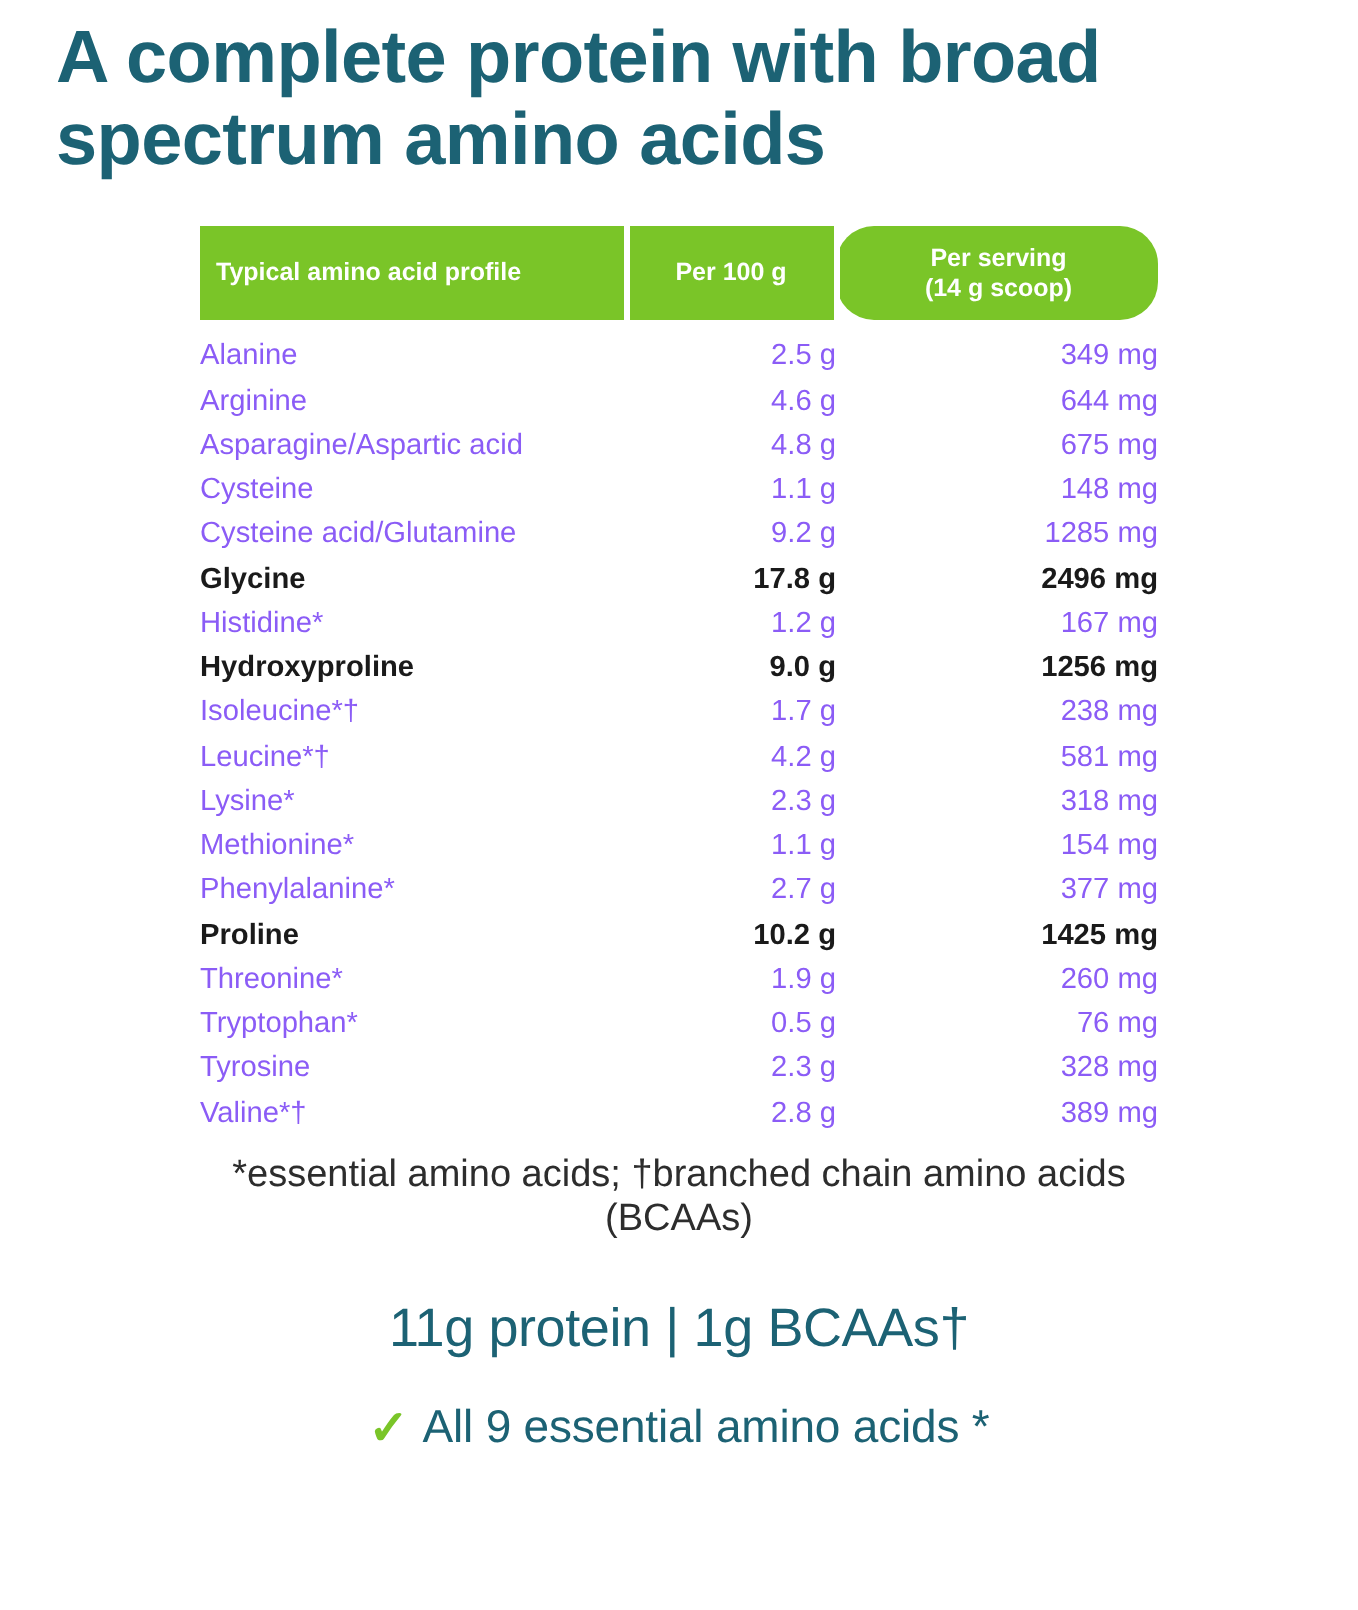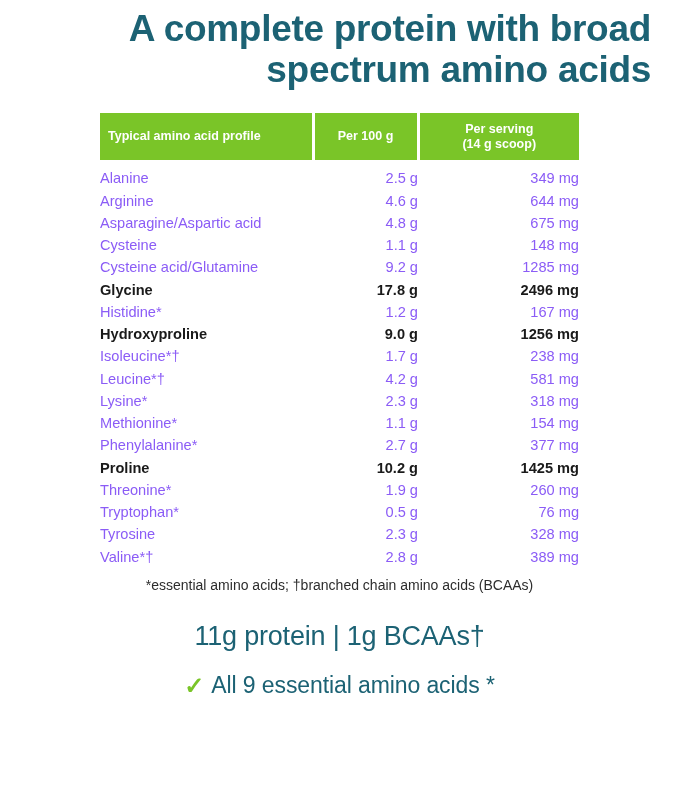--- a/index.html
+++ b/index.html
@@ -12,21 +12,21 @@
     font-family: "Liberation Sans", sans-serif;
   }
   .page {
     width: 679px;
     height: 805px;
     position: relative;
     background: #ffffff;
     overflow: hidden;
   }
   .headline {
-    text-align: right;
+    text-align: left;
     color: #1c6274;
     font-weight: bold;
     font-size: 37px;
     line-height: 1.12;
     letter-spacing: -0.3px;
     padding: 8px 28px 0 28px;
   }
   .headline .line { display: block; white-space: nowrap; }
 
   .table-wrap {
@@ -44,38 +44,38 @@
     font-size: 12.5px;
     font-weight: bold;
     line-height: 1.18;
     padding: 9px 8px;
     vertical-align: middle;
     border-right: 3px solid #ffffff;
   }
   table.profile thead th:last-child { border-right: none; }
   th.col-name { width: 213px; text-align: left; padding-left: 11px; margin-top: 28px; }
   th.col-per100 { width: 105px; text-align: center; }
-  th.col-serving { width: 161px; text-align: center; }
+  th.col-serving { width: 161px; text-align: center; border-radius: 19px; }
 
   table.profile tbody td {
     font-size: 14.6px;
     color: #8b5cf6;
     padding: 1.5px 0;
     line-height: 1.32;
     white-space: nowrap;
   }
   td.name { text-align: left; padding-left: 11px; }
   td.per100 { text-align: right; padding-right: 33px; }
   td.serving { text-align: right; padding-right: 45px; }
   tbody tr.bold td { font-weight: bold; color: #1a1a1a; }
   tbody tr.first td { padding-top: 9px; }
 
   .footnote {
     text-align: center;
-    font-size: 14px;
+    font-size: 19px;
     color: #2d2d2d;
     margin-top: 9px;
   }
 
   .protein-line {
     text-align: center;
     color: #1c6274;
     font-size: 27px;
     margin-top: 28px;
     letter-spacing: -0.2px;

